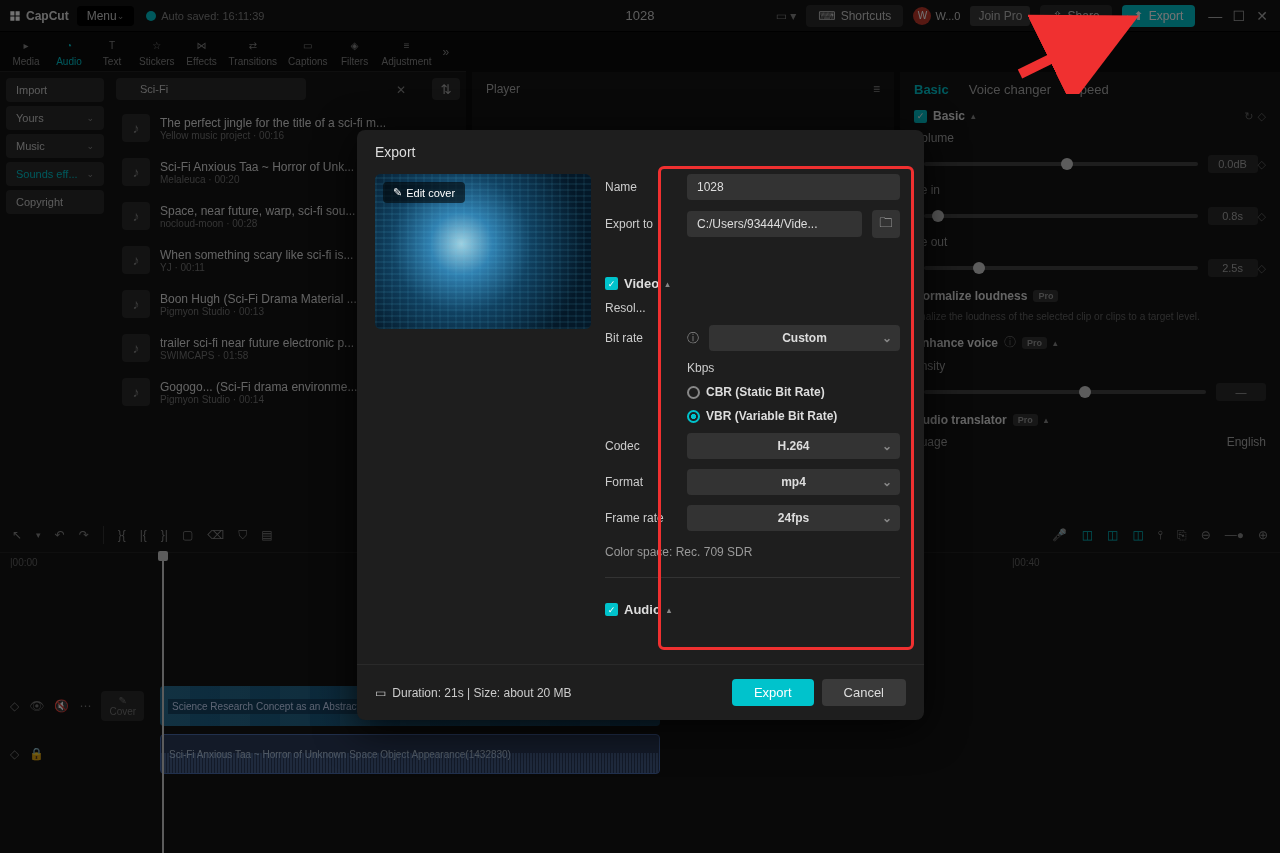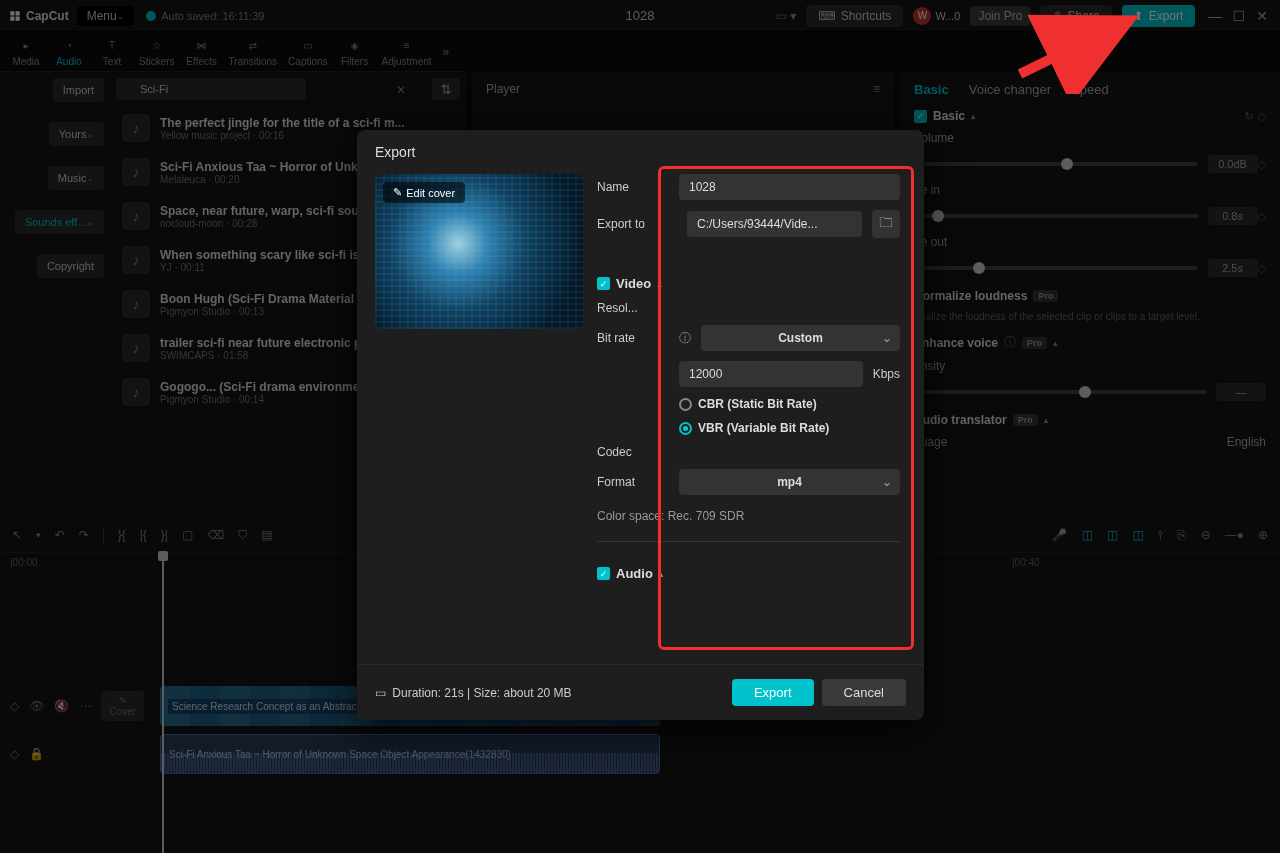--- a/index.html
+++ b/index.html
@@ -27,35 +27,35 @@
 .arrow-annot { position: absolute; top: 14px; left: 1010px; z-index: 200; pointer-events: none; }
 
 
 .main { display: flex; height: 445px; }
 .left-panel { width: 466px; display: flex; background: #141414; }
 .tool-tabs { display: flex; flex-wrap: nowrap; height: 40px; padding: 4px 6px; gap: 3px; border-bottom: 1px solid #222; align-items: center; width: 100%; }
 .tool-tab { display: flex; flex-direction: column; align-items: center; color: #888; font-size: 10px; padding: 2px 4px; min-width: 40px; }
 .tool-tab.active { color: #00c3cc; }
 .tool-tab .ico { width: 18px; height: 18px; display: flex; align-items: center; justify-content: center; margin-bottom: 2px; }
 
-.left-side { width: 110px; padding: 6px; display: flex; flex-direction: column; gap: 20px; align-items: flex-end; }
+.left-side { width: 110px; padding: 6px; display: flex; flex-direction: column; gap: 4px; }
 .side-btn { background: #2a2a2a; border: none; color: #ccc; padding: 6px 10px; border-radius: 4px; font-size: 11px; text-align: left; display: flex; justify-content: space-between; align-items: center; }
 .side-btn.active { color: #00c3cc; }
 
 .media-list-wrap { flex: 1; padding: 6px; overflow: hidden; }
 .search-bar { display: flex; gap: 20px; margin-bottom: 6px; }
 .search-input { flex: 1; background: #2a2a2a; border: none; border-radius: 4px; padding: 5px 24px 5px 24px; color: #ccc; font-size: 11px; position: relative; }
 .search-wrap { position: relative; flex: 1; }
 .search-wrap .sico { position: absolute; left: 6px; top: 5px; color: #888; }
 .search-wrap .xico { position: absolute; right: 6px; top: 5px; color: #888; }
 .filter-btn { width: 28px; background: #2a2a2a; border: none; border-radius: 4px; color: #aaa; }
 
 .media-item { display: flex; align-items: center; gap: 10px; padding: 8px 6px; border-radius: 4px; }
 .media-thumb { width: 28px; height: 28px; background: #2a2a2a; border-radius: 4px; display: flex; align-items: center; justify-content: center; color: #888; font-size: 14px; }
-.media-meta .t { font-size: 12px; font-weight: 700; color: #ddd; white-space: nowrap; overflow: hidden; text-overflow: ellipsis; max-width: 250px; }
+.media-meta .t { font-size: 12px; font-weight: 400; color: #ddd; white-space: nowrap; overflow: hidden; text-overflow: ellipsis; max-width: 250px; }
 .media-meta .s { font-size: 10px; color: #777; }
 
 .player-panel { flex: 1; background: #141414; margin-left: 6px; padding: 10px 14px; position: relative; }
 .player-header { font-size: 12px; color: #aaa; display: flex; justify-content: space-between; }
 
 .right-panel { width: 380px; background: #141414; margin-left: 6px; padding: 10px 14px; overflow: auto; }
 .right-tabs { display: flex; gap: 20px; font-size: 13px; margin-bottom: 12px; }
 .right-tabs .rt { color: #aaa; }
 .right-tabs .rt.active { color: #00c3cc; font-weight: 600; }
 .prop-section { margin-bottom: 12px; }
@@ -449,56 +449,60 @@
         <div class="edit">✎ <span>Edit cover</span></div>
       </div>
     </div>
     <div class="form-col">
       <div class="form-row">
         <span class="lbl">Name</span>
         <input class="inp" value="1028" style="">
       </div>
       <div class="form-row">
         <span class="lbl">Export to</span>
-        <input class="inp" style="flex: 1 1 0%; margin-left: 8px;" value="C:/Users/93444/Vide...">
+        <input class="inp" style="flex: 1 1 0%;" value="C:/Users/93444/Vide...">
         <button class="folder-btn">🗀</button>
       </div>
       <div style="height:12px;"></div>
       <div class="section-h">
           <span class="chk">✓</span>
           <b>Video</b>
           <span class="chev">▴</span>
         </div>
       <div class="form-row">
           <span class="lbl">Resol...</span>
         </div>
       <div class="form-row">
           <span class="lbl">Bit rate</span>
           <span style="color:#888;">ⓘ</span>
           <button class="sel">Custom</button>
         </div>
       <div class="form-row">
           <span class="lbl"></span>
-          <input class="inp" style="flex: 1 1 0%;" value="12000">
           <span style="font-size:12px;color:#ccc;text-align:right;">Kbps</span>
         </div>
       <div class="radio">
           <span class="r"></span>
           <b>CBR (Static Bit Rate)</b>
         </div>
       <div class="radio">
           <span class="r on"></span>
           <b>VBR (Variable Bit Rate)</b>
         </div>
       <div class="form-row">
           <span class="lbl">Codec</span>
+          <button class="sel">H.264</button>
         </div>
       <div class="form-row">
           <span class="lbl">Format</span>
           <button class="sel">mp4</button>
+        </div>
+      <div class="form-row">
+          <span class="lbl">Frame rate</span>
+          <button class="sel">24fps</button>
         </div>
       <div class="colorspace">Color space: Rec. 709 SDR</div>
       <div class="hr"></div>
       <div class="section-h">
           <span class="chk">✓</span>
           <b>Audio</b>
           <span class="chev">▴</span>
         </div>
     </div>
   </div>

